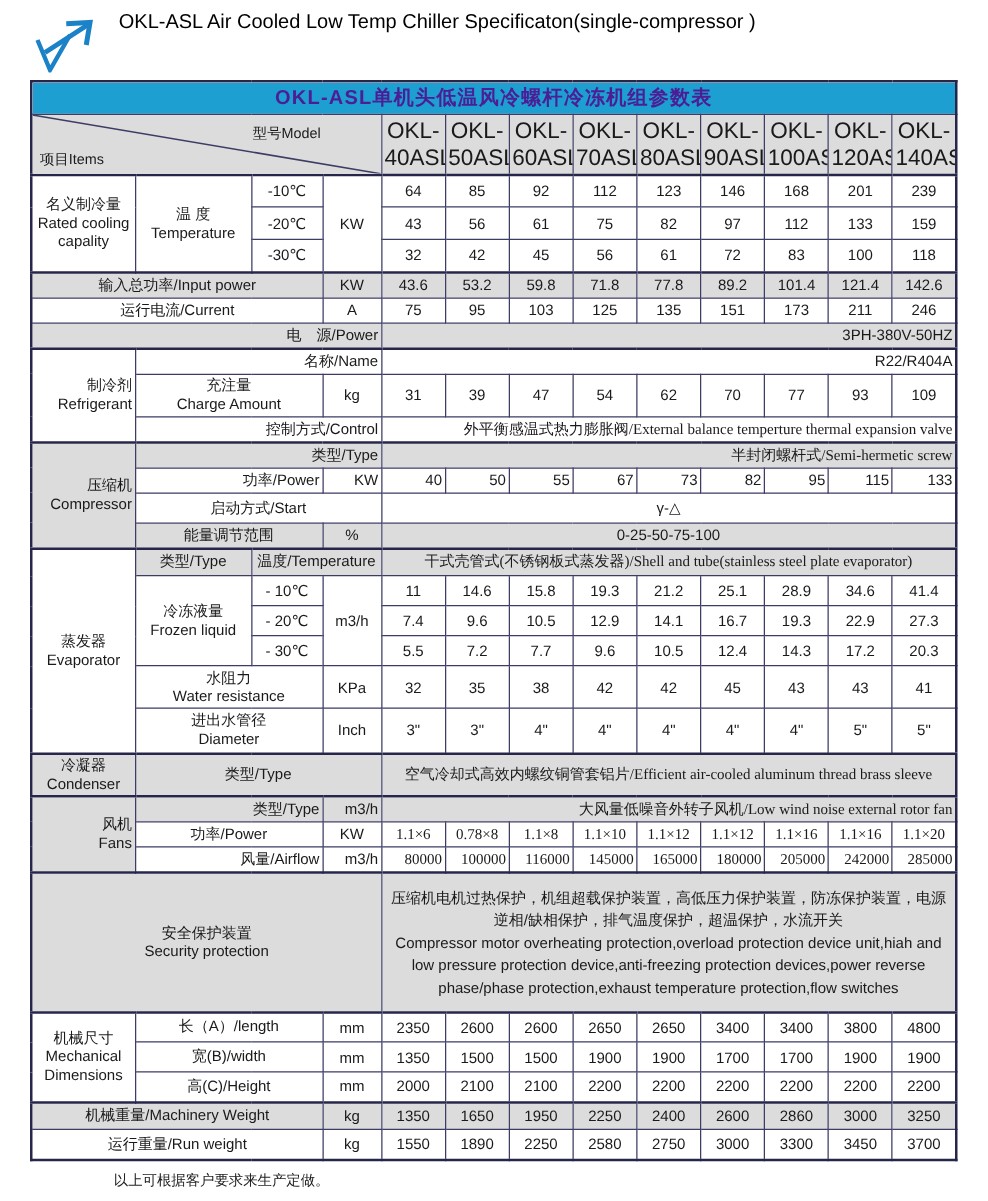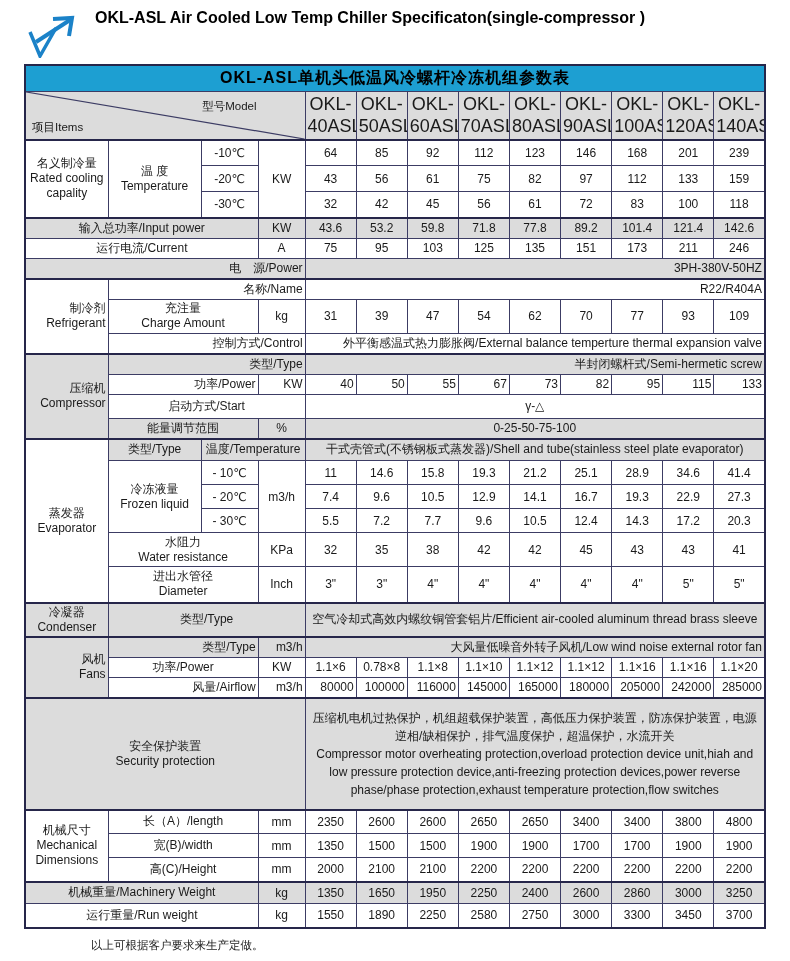--- a/index.html
+++ b/index.html
@@ -8,47 +8,47 @@
   *{box-sizing:border-box;}
   html,body{margin:0;padding:0;}
   body{
     width:790px;height:961px;background:#ffffff;
     font-family:"Liberation Sans","DejaVu Sans",sans-serif;color:#1a1a1a;
   }
   
   .titlebar{position:relative;padding:8px 10px 4px 95px;height:62px;}
   .logo{position:absolute;left:26px;top:12px;width:58px;height:46px;}
   .title-zh{margin:0;font-size:21px;font-weight:bold;color:#000;letter-spacing:.5px;line-height:1.2;}
-  .title-en{margin:0;font-size:16px;font-weight:bold;color:#000;line-height:1.25;}
+  .title-en{margin:0;font-size:16px;font-weight:normal;color:#000;line-height:1.25;}
   
   table.spec{
     width:740px;margin:2px auto 0;border-collapse:collapse;table-layout:fixed;
     border:2px solid var(--line2);
   }
   .spec td,.spec th{
     border:1px solid var(--line);text-align:center;vertical-align:middle;
     padding:1px 2px;font-size:12px;font-weight:normal;overflow:hidden;
   }
   .gray{background:var(--gray);}
   tr.banner td{
-    background:var(--banner);color:#000000;font-size:16px;font-weight:bold;
+    background:var(--banner);color:#4c1d95;font-size:16px;font-weight:bold;
     letter-spacing:1px;height:26px;
   }
   th.model{background:var(--gray);font-size:18px;line-height:1.25;margin-left:33px;}
   th.model span{display:block;}
   .corner{position:relative;background:var(--gray);padding:0;}
   .corner svg{position:absolute;left:0;top:0;width:100%;height:100%;}
   .c-items{position:absolute;left:6px;bottom:4px;font-size:11.5px;}
   .c-model{position:absolute;right:48px;top:7px;font-size:11.5px;}
   .lbl{font-size:11.5px;line-height:1.25;}
   .lbl span{display:block;}
   .inline-lbl{font-size:11.5px;}
   .unit{font-size:11.5px;}
   .v{font-size:12px;}
-  .wide{font-size:11px;}
+  .wide{font-size:11px;font-family:Liberation Serif, serif;}
   .sec>td,.sec>th{border-top:2px solid var(--line2);}
   .security-text{text-align:left;padding:4px 8px;font-size:11px;line-height:1.5;}
   .security-text p{margin:0;}
   
   .h38 td,.h38 th{height:38px;} .h26 td{height:26px;} .h24 td{height:24px;}
   .h22 td{height:22px;} .h20 td{height:20px;} .h19 td{height:19px;}
   .h18 td{height:18px;text-align:right;} .h17 td{height:17px;} .h34 td{height:34px;}
   .h36 td{height:36px;} .h100 td{height:112px;}
   
   .notes{width:748px;margin:7px auto 0;font-size:11.5px;line-height:1.6;color:#222;}

